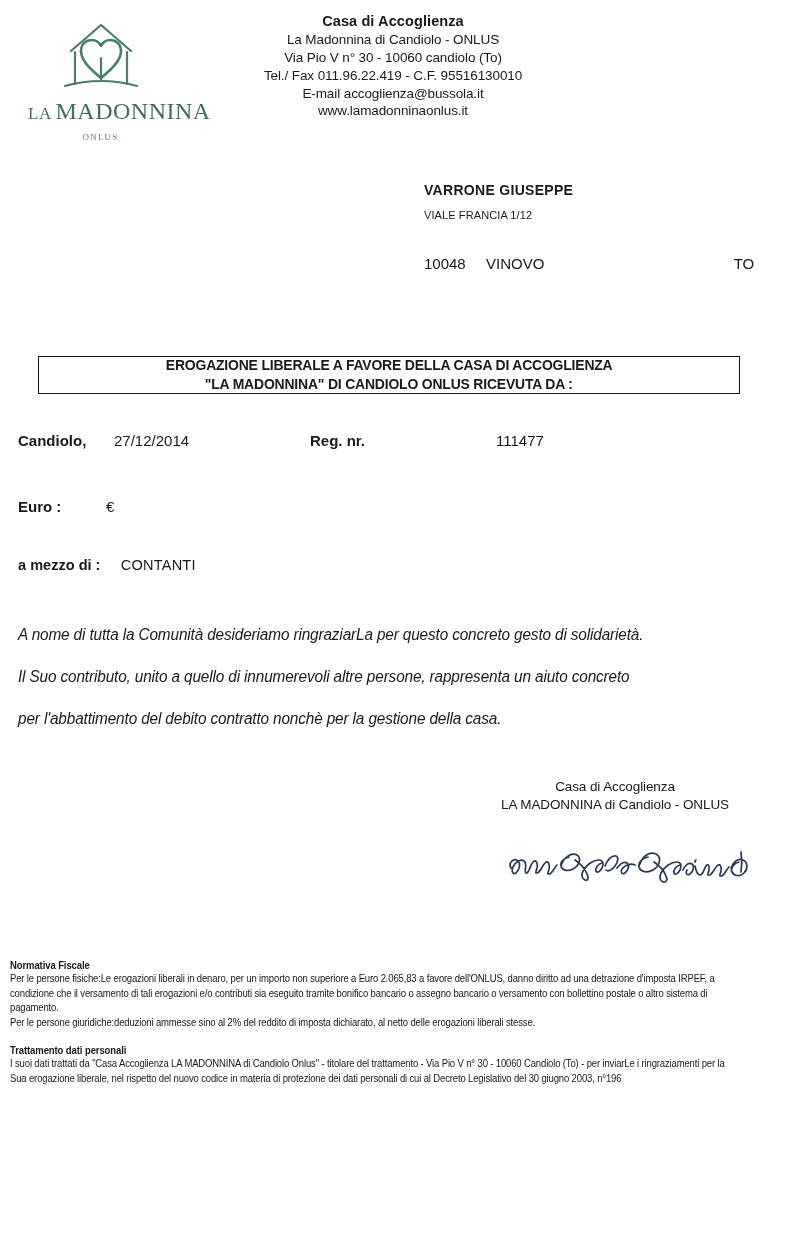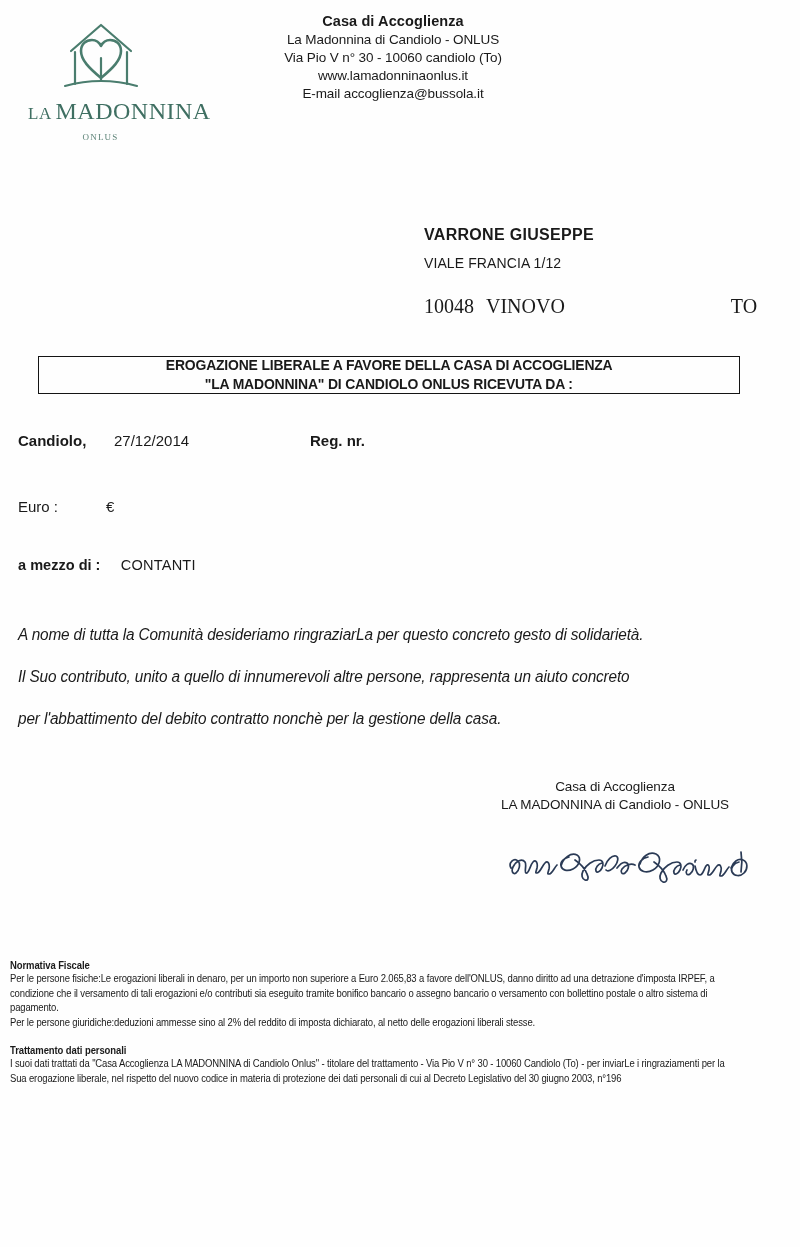--- a/index.html
+++ b/index.html
@@ -72,35 +72,33 @@
   }
 
   
   .recipient {
     position: absolute;
     left: 424px;
     top: 182px;
     width: 340px;
   }
   .recipient .r-name {
-    font-size: 16px;
+    font-size: 14px;
     font-weight: bold;
     letter-spacing: 0.3px;
-    margin-top: 44px;
   }
   .recipient .r-street {
-    font-size: 14px;
+    font-size: 11px;
     margin-top: 11px;
     letter-spacing: 0.1px;
   }
   .recipient .r-city-row {
-    margin-top: 24px;
-    font-size: 20px;
-    display: flex;
-    font-family: Liberation Serif, serif;
+    margin-top: 34px;
+    font-size: 15px;
+    display: flex;
   }
   .recipient .r-cap { width: 62px; }
   .recipient .r-town { flex: 1; }
   .recipient .r-prov { width: 40px; text-align: center; }
 
   
   .title-box {
     position: absolute;
     left: 38px;
     top: 356px;
@@ -139,21 +137,21 @@
 
   .row-euro {
     position: absolute;
     left: 18px;
     top: 498px;
     width: 600px;
     font-size: 15px;
     display: flex;
     align-items: baseline;
   }
-  .row-euro .lbl-euro { font-weight: normal; width: 88px; }
+  .row-euro .lbl-euro { font-weight: bold; width: 88px; }
   .row-euro .sym      { width: 117px; }
   .row-euro .amount   { flex: 1; }
 
   .row-mezzo {
     position: absolute;
     left: 18px;
     top: 556px;
     width: 600px;
     font-size: 15px;
     display: flex;
@@ -242,22 +240,23 @@
       <path d="M50 60 C38 50 30 42 30 33 C30 26 35 22 41 22 C45 22 48 24 50 28 C52 24 55 22 59 22 C65 22 70 26 70 33 C70 42 62 50 50 60 Z" fill="none" stroke="#4a7d6e" stroke-width="2.6" stroke-linejoin="round"></path>
     </svg>
     <div class="logo-word"><span>LA</span> <span class="big">MADONNINA</span></div>
     <div class="logo-sub">ONLUS</div>
   </div>
 
   <div class="letterhead">
     <div class="lh-title">Casa di Accoglienza</div>
     <div class="lh-line">La Madonnina di Candiolo - ONLUS</div>
     <div class="lh-line">Via Pio V n° 30 - 10060 candiolo (To)</div>
+    <div class="lh-line">Tel./ Fax  011.96.22.419 - C.F. 95516130010</div>
+    <div class="lh-line">E-mail accoglienza@bussola.it</div>
     <div class="lh-line">www.lamadonninaonlus.it</div>
-    <div class="lh-line">E-mail accoglienza@bussola.it</div>
   </div>
 
   <div class="recipient">
     <div class="r-name">VARRONE GIUSEPPE</div>
     <div class="r-street">VIALE FRANCIA 1/12</div>
     <div class="r-city-row">
       <span class="r-cap">10048</span>
       <span class="r-town">VINOVO</span>
       <span class="r-prov">TO</span>
     </div>
@@ -265,20 +264,21 @@
 
   <div class="title-box">
     <div class="tb-line">EROGAZIONE LIBERALE A FAVORE DELLA CASA DI ACCOGLIENZA</div>
     <div class="tb-line">"LA MADONNINA" DI CANDIOLO ONLUS RICEVUTA DA :</div>
   </div>
 
   <div class="row-place">
     <span class="lbl-place">Candiolo,</span>
     <span class="val-date">27/12/2014</span>
     <span class="lbl-reg">Reg. nr.</span>
+    <span class="val-reg">111477</span>
   </div>
 
   <div class="row-euro">
     <span class="lbl-euro">Euro :</span>
     <span class="sym">€</span>
   </div>
 
   <div class="row-mezzo">
     <span class="lbl-mezzo">a mezzo di :</span>
     <span class="val-mezzo">CONTANTI</span>

